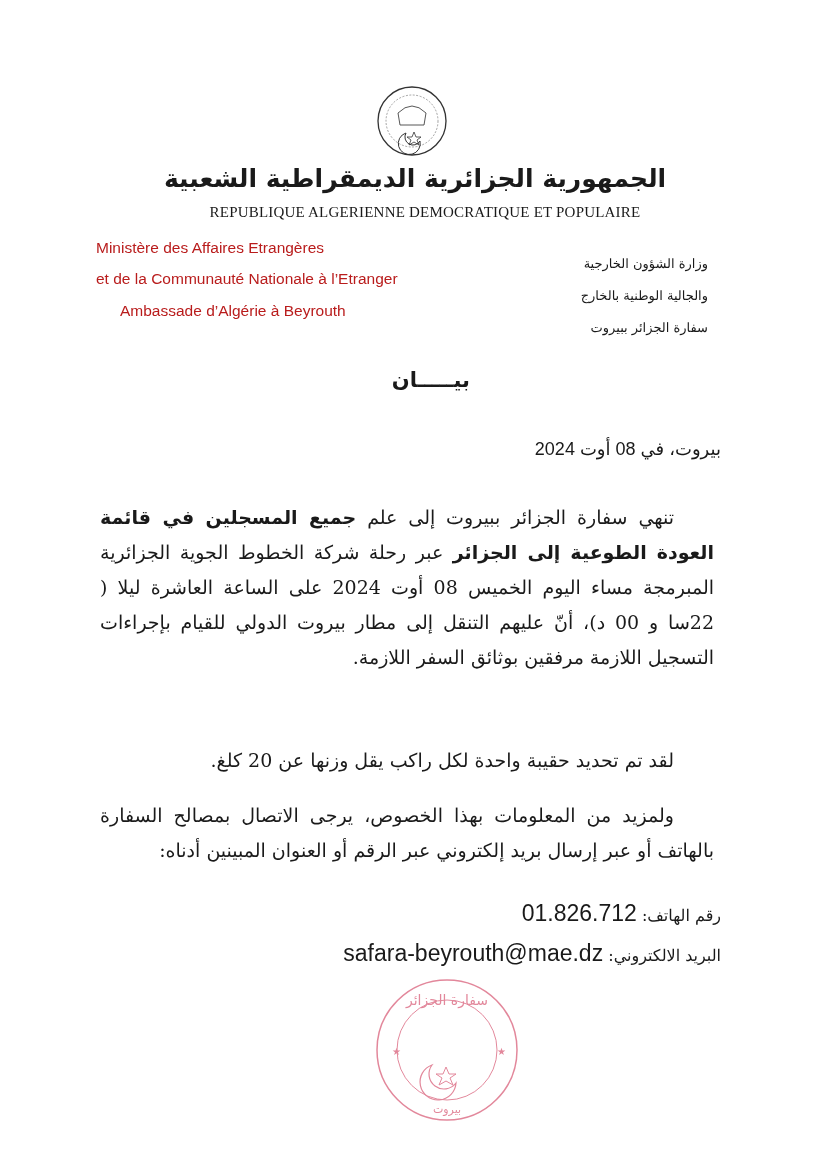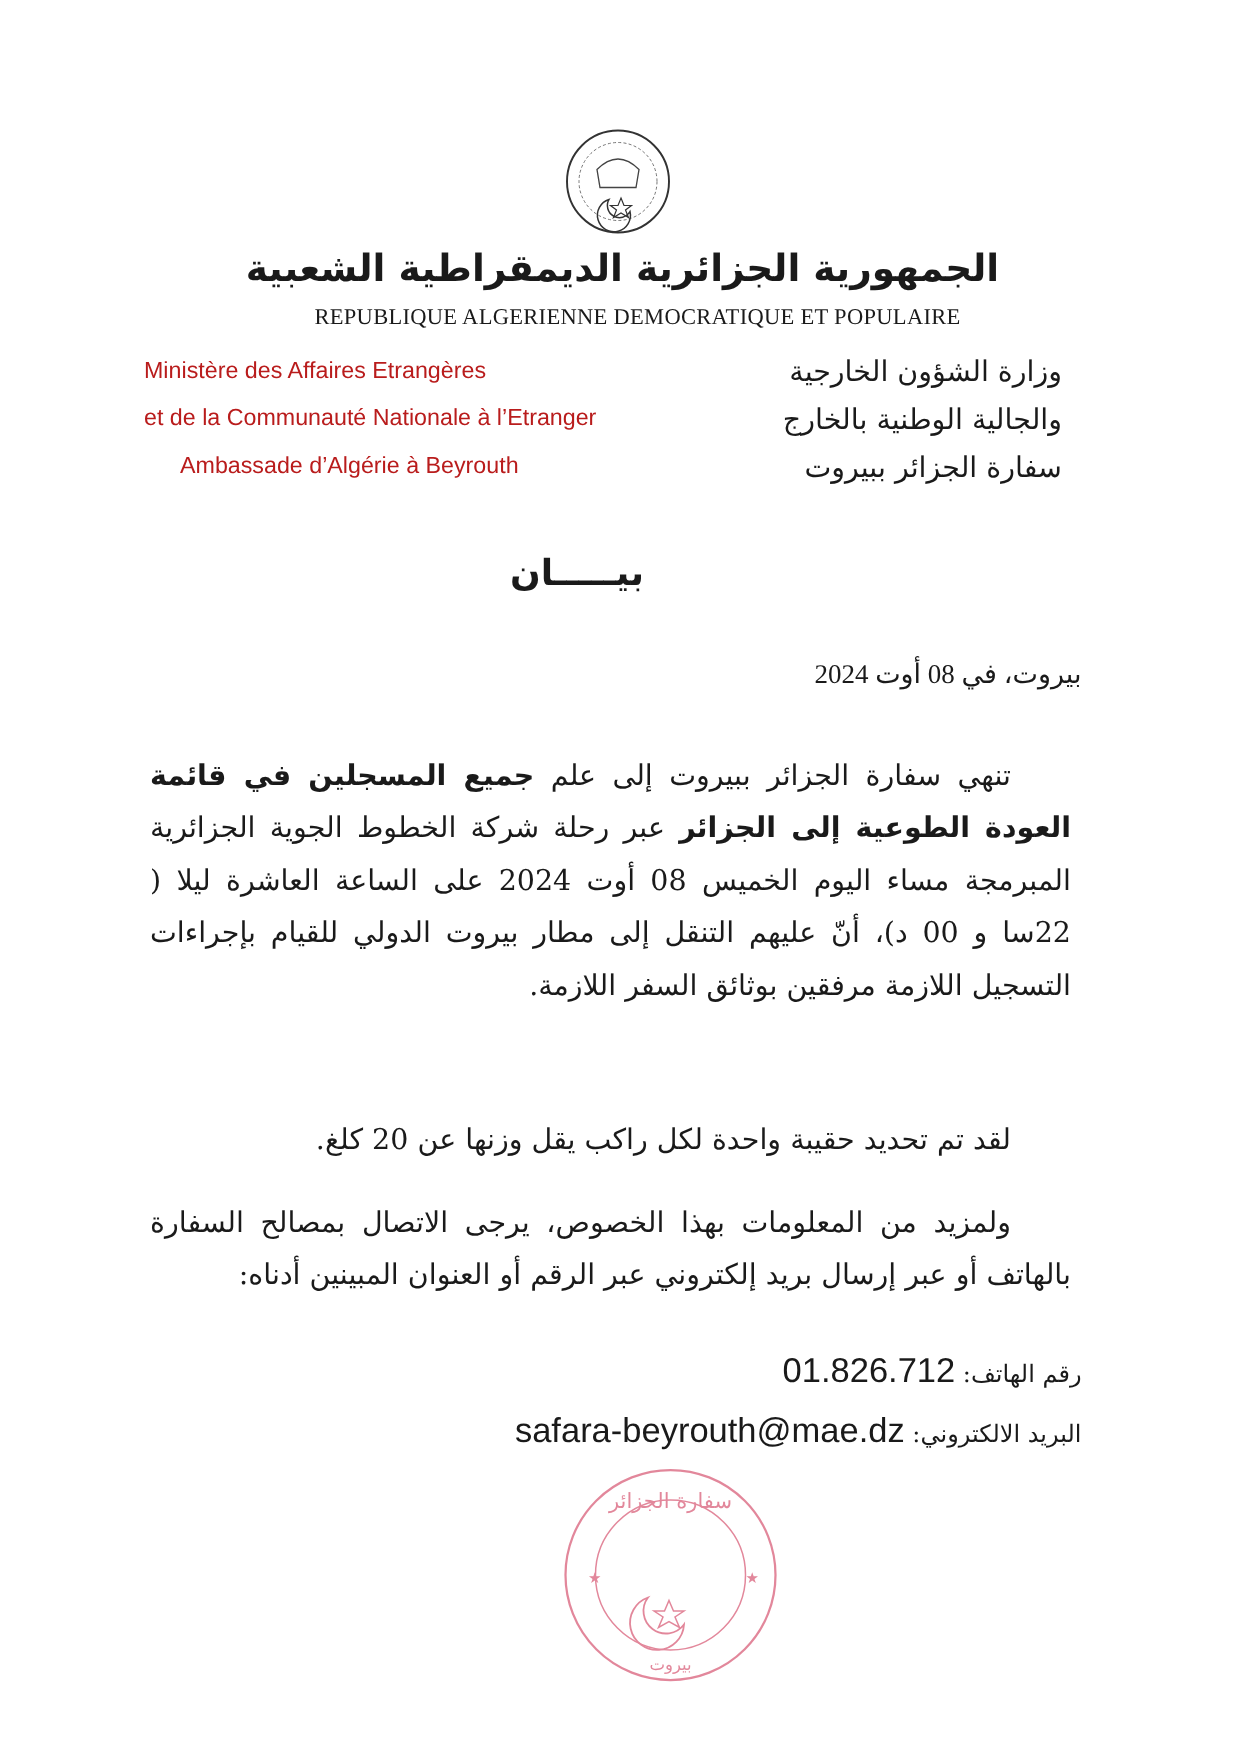--- a/index.html
+++ b/index.html
@@ -7,25 +7,25 @@
   .abs { position:absolute; }
   .seal { left:376px; top:85px; width:72px; height:72px; }
   .ar-title { left:150px; width:530px; top:164px; text-align:center; direction:rtl;
     font-family:"DejaVu Sans", sans-serif; font-weight:bold; font-size:25px; }
   .fr-title { left:150px; width:550px; top:204px; text-align:center;
     font-family:"Liberation Serif", serif; font-size:15px; letter-spacing:0.2px; }
   .fr-left { font-family:"Liberation Sans", sans-serif; font-size:15.5px; color:#b91c1c; }
   .fr1 { left:96px; top:239px; }
   .fr2 { left:96px; top:270px; }
   .fr3 { left:100px; top:302px;margin-left:20px; }
-  .ar-right { right:118px; direction:rtl; font-family:"DejaVu Serif", serif; font-size:19px; text-align:right; }
+  .ar-right { right:118px; direction:rtl; font-family:"DejaVu Serif", serif; font-size:13px; text-align:right;margin-top:20px; }
   .ar1 { top:236px; } .ar2 { top:268px; } .ar3 { top:300px; }
-  .heading { left:340px; width:130px; top:368px; text-align:left; direction:rtl;
-    font-family:"DejaVu Sans", sans-serif; font-weight:bold; font-size:24px; letter-spacing:3px; }
-  .date { right:105px; top:438px; direction:rtl; font-family:Liberation Serif, serif; font-size:18px; }
+  .heading { left:340px; width:130px; top:368px; text-align:right; direction:rtl;
+    font-family:"DejaVu Sans", sans-serif; font-weight:bold; font-size:21px; letter-spacing:3px; }
+  .date { right:105px; top:438px; direction:rtl; font-family:Liberation Sans, sans-serif; font-size:18px; }
   .para { left:100px; right:112px; direction:rtl; text-align:justify; text-align-last:right;
     font-family:"DejaVu Serif", serif; font-size:19px; line-height:35px; }
   .p1 { top:500px; text-indent:40px; }
   .p2 { top:743px; text-indent:40px; }
   .p3 { top:798px; text-indent:40px; }
   .b { font-weight:bold; font-family:"DejaVu Sans", sans-serif; }
   .contact { right:105px; direction:rtl; font-family:"DejaVu Serif", serif; font-size:16px; }
   .c1 { top:900px; } .c2 { top:940px; }
   .contact .val { font-family:Liberation Sans, sans-serif; font-size:23px; direction:ltr; unicode-bidi:isolate; }
   .stamp { left:372px; top:975px; width:150px; height:150px; }

